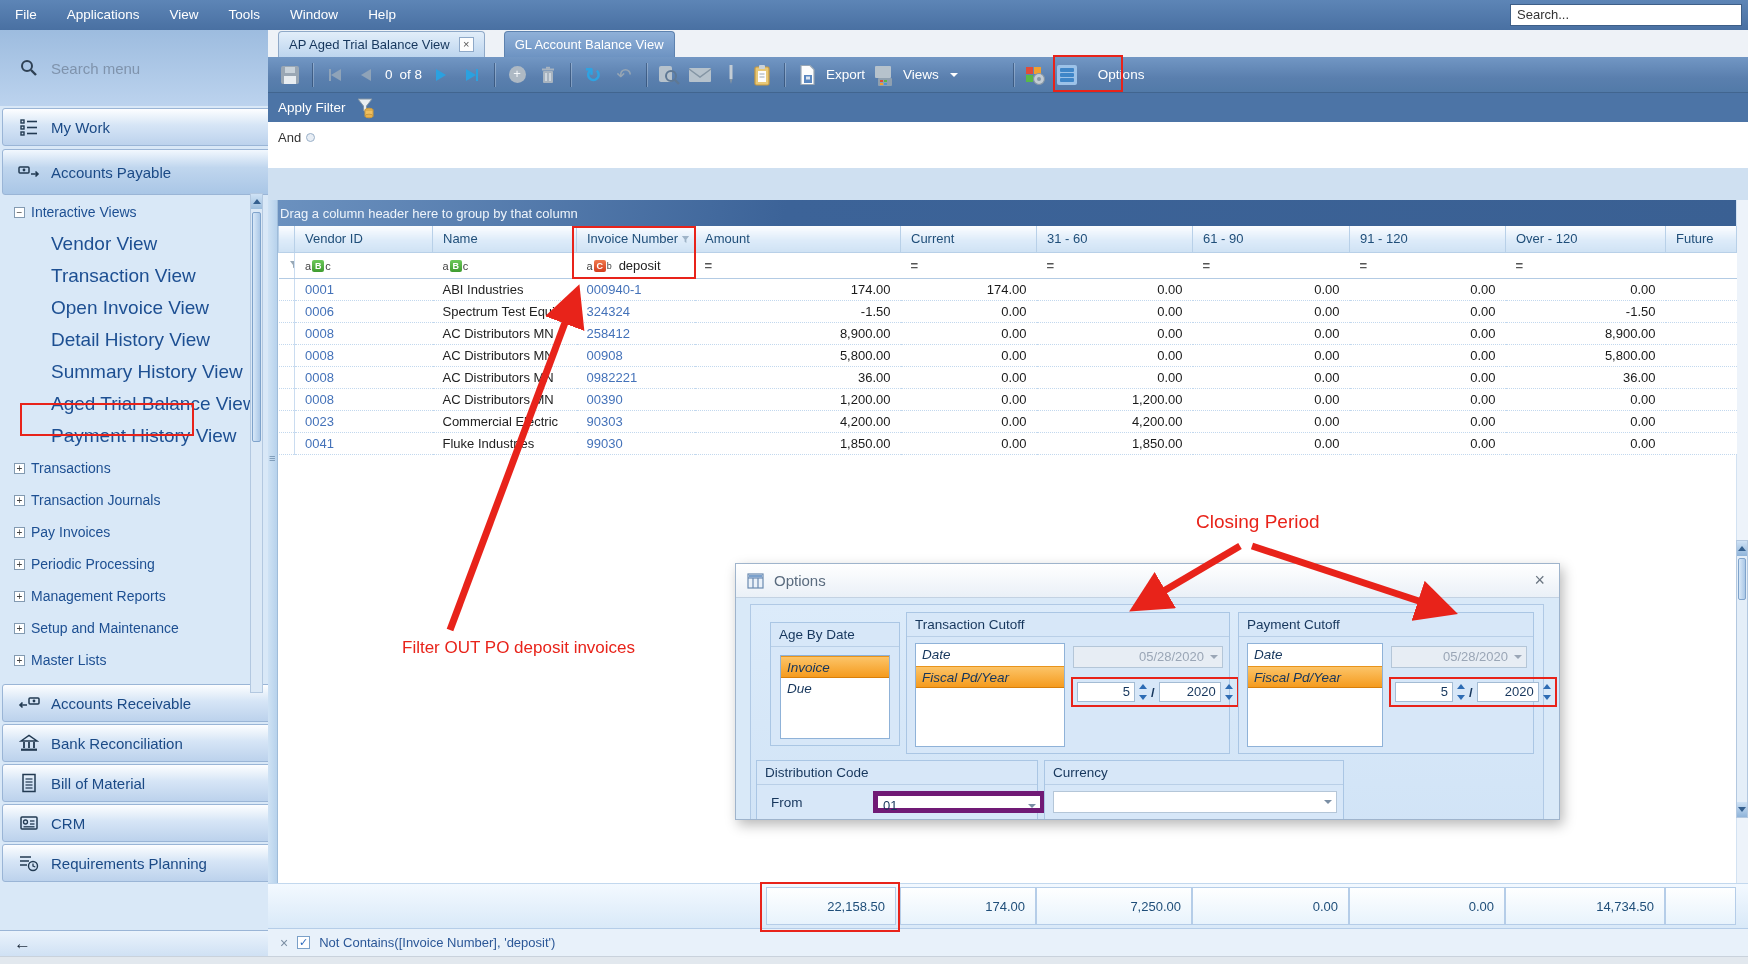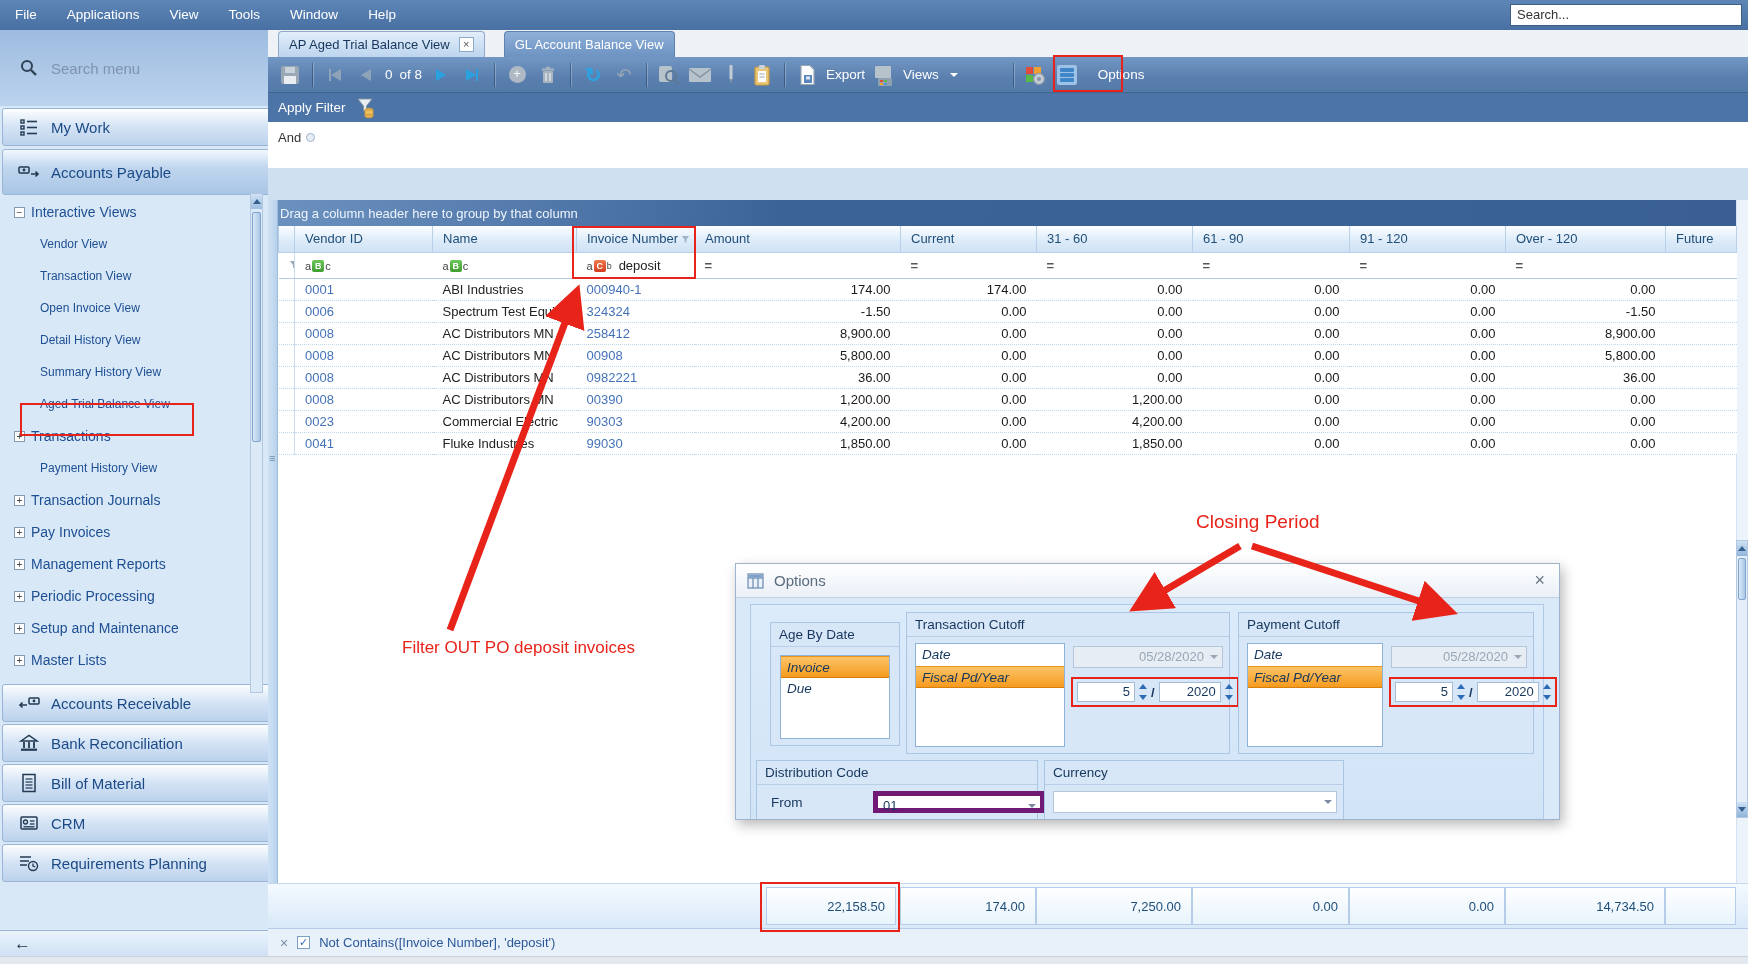--- a/index.html
+++ b/index.html
@@ -20,21 +20,21 @@
   .mod.active{background:linear-gradient(180deg,#f2f8fe,#c0d6ee 40%,#a9c6e6);}
   .micon{width:26px;margin:0 9px 0 13px;display:flex;justify-content:center;flex:none;}
   .chev{margin-left:auto;margin-right:13px;color:#4a78ad;font-size:14px;flex:none;}
   .chev-down::before{content:"\00BB";display:inline-block;transform:rotate(90deg);}
   .chev-up::before{content:"\00BB";display:inline-block;transform:rotate(-90deg);}
   .tree{margin-top:0;flex:none;font-size:14px;color:#1d4f92;}
   .titem{height:32px;display:flex;align-items:center;cursor:pointer;}
   .pm{width:11px;height:11px;border:1px solid #839ab1;background:#fff;margin:0 6px 0 14px;font-size:10px;line-height:9px;text-align:center;color:#444;flex:none;}
   .pm-minus::before{content:"\2212";}
   .pm-plus::before{content:"+";}
-  .tchild{padding-left:40px;font-size:12px;}
+  .tchild{padding-left:51px;font-size:19px;}
   .mods2{margin-top:6px;}
   .sb-bottom{margin-top:auto;height:34px;background:linear-gradient(#eaf3fc,#c7dbf1);border-top:1px solid #9ab5d6;display:flex;align-items:center;padding:0 14px 8px 14px;flex:none;}
   .sb-arrow::before{content:"\2190";color:#1c2a3a;font-size:17px;font-weight:bold;}
   .sb-dots{margin-left:auto;color:#555;font-size:15px;letter-spacing:2px;}
   .sb-dots::before{content:"\2022\2022\2022";}
   .sb-scroll{position:absolute;left:250px;top:163px;width:13px;height:500px;background:#dce9f6;border:1px solid #b3c8e0;z-index:6;}
   .sb-up{height:15px;background:linear-gradient(#cfe2f5,#9dbede);display:flex;align-items:center;justify-content:center;}
   .sb-thumb{position:absolute;left:1px;top:18px;width:9px;height:230px;background:linear-gradient(90deg,#d8e8f8,#aac7e6);border:1px solid #7fa3cb;border-radius:2px;}
   .tri-up-s{width:0;height:0;border-bottom:5px solid #35608f;border-left:4px solid transparent;border-right:4px solid transparent;}
   .tri-dn-s{width:0;height:0;border-top:5px solid #35608f;border-left:4px solid transparent;border-right:4px solid transparent;}
@@ -206,42 +206,42 @@
       </div>
     <div class="titem tchild">
         <span>Detail History View</span>
       </div>
     <div class="titem tchild">
         <span>Summary History View</span>
       </div>
     <div class="titem tchild">
         <span>Aged Trial Balance View</span>
       </div>
+    <div class="titem tchild">
+        <span>Payment History View</span>
+      </div>
     <div class="titem">
         <span class="pm pm-plus"></span>
         <span>Transactions</span>
       </div>
-    <div class="titem tchild">
-        <span>Payment History View</span>
-      </div>
     <div class="titem">
         <span class="pm pm-plus"></span>
         <span>Transaction Journals</span>
       </div>
     <div class="titem">
         <span class="pm pm-plus"></span>
         <span>Pay Invoices</span>
       </div>
     <div class="titem">
         <span class="pm pm-plus"></span>
-        <span>Management Reports</span>
+        <span>Periodic Processing</span>
       </div>
     <div class="titem">
         <span class="pm pm-plus"></span>
-        <span>Periodic Processing</span>
+        <span>Management Reports</span>
       </div>
     <div class="titem">
         <span class="pm pm-plus"></span>
         <span>Setup and Maintenance</span>
       </div>
     <div class="titem">
         <span class="pm pm-plus"></span>
         <span>Master Lists</span>
       </div>
   </div>

